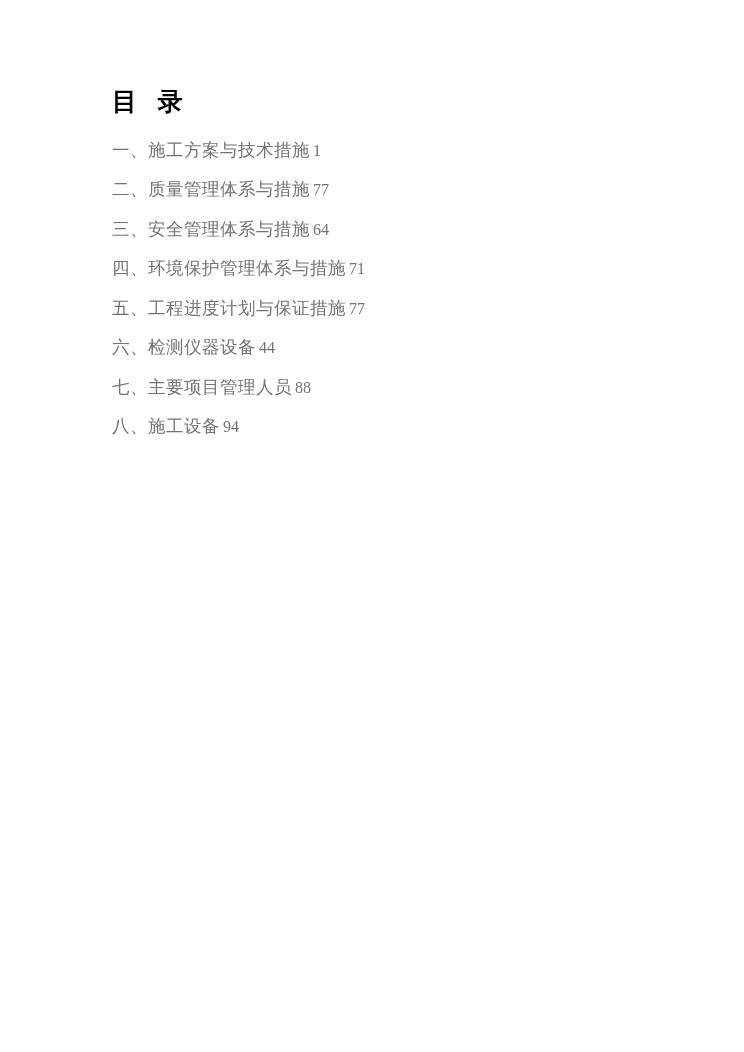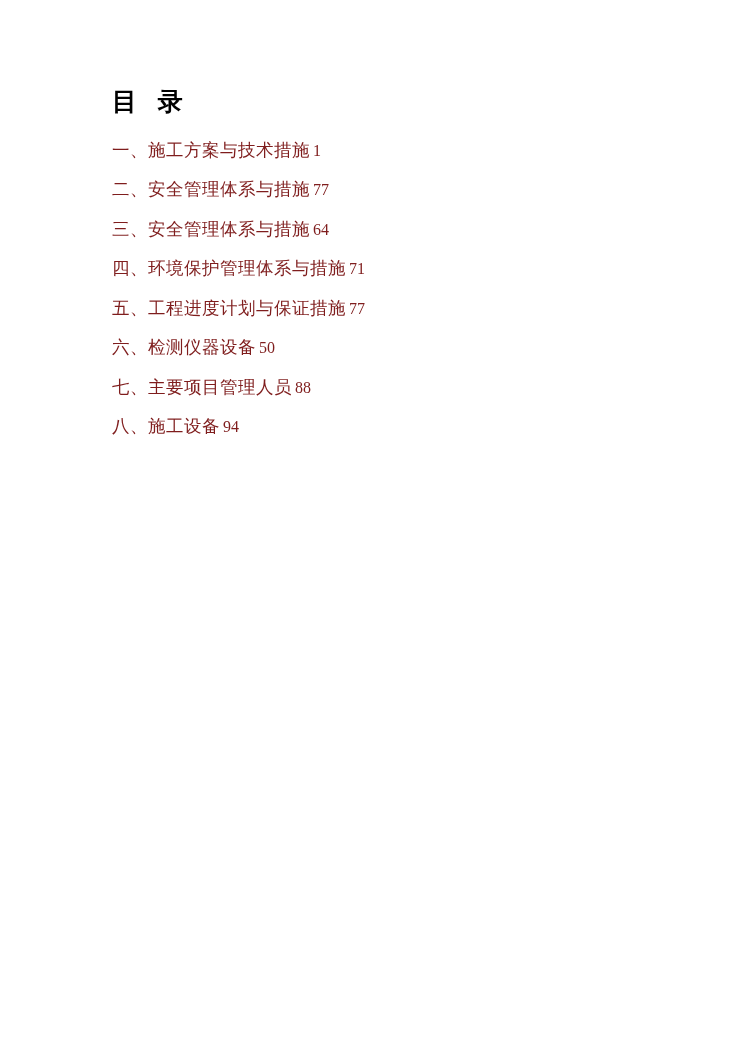--- a/index.html
+++ b/index.html
@@ -37,21 +37,21 @@
     line-height: 1.3;
   }
   .toc-list {
     list-style: none;
     margin: 0;
     padding: 0;
   }
   .toc-item {
     font-family: "DejaVu Serif", "Liberation Serif", serif;
     font-size: 17.5px;
-    color: #7f1d1d;
+    color: #737373;
     line-height: 1;
     padding: 11px 0 11px 0;
     white-space: nowrap;
   }
   .toc-item .label {
     letter-spacing: 0.5px;
   }
   .toc-item .pagenum {
     font-family: "Liberation Serif", "DejaVu Serif", serif;
     font-size: 16px;
@@ -67,37 +67,37 @@
 
     <h1 class="toc-title">目 录</h1>
 
     <ul class="toc-list">
 
       <li class="toc-item">
         <span class="label">一、施工方案与技术措施</span><span class="pagenum">1</span>
       </li>
 
       <li class="toc-item">
-        <span class="label">二、安全管理体系与措施</span><span class="pagenum">77</span>
+        <span class="label">二、质量管理体系与措施</span><span class="pagenum">77</span>
       </li>
 
       <li class="toc-item">
         <span class="label">三、安全管理体系与措施</span><span class="pagenum">64</span>
       </li>
 
       <li class="toc-item">
         <span class="label">四、环境保护管理体系与措施</span><span class="pagenum">71</span>
       </li>
 
       <li class="toc-item">
         <span class="label">五、工程进度计划与保证措施</span><span class="pagenum">77</span>
       </li>
 
       <li class="toc-item">
-        <span class="label">六、检测仪器设备</span><span class="pagenum">50</span>
+        <span class="label">六、检测仪器设备</span><span class="pagenum">44</span>
       </li>
 
       <li class="toc-item">
         <span class="label">七、主要项目管理人员</span><span class="pagenum">88</span>
       </li>
 
       <li class="toc-item">
         <span class="label">八、施工设备</span><span class="pagenum">94</span>
       </li>
 

